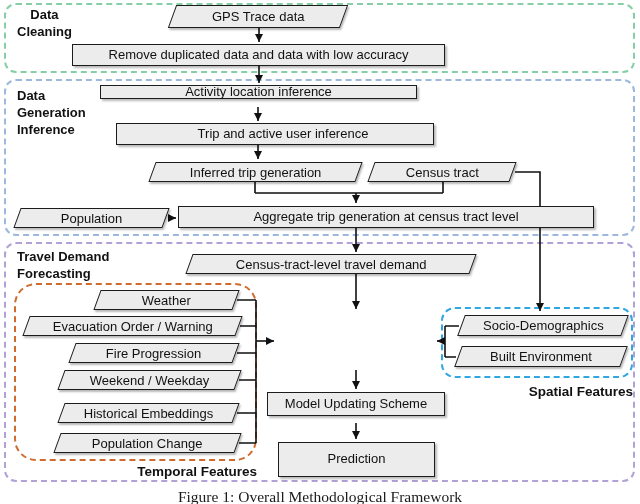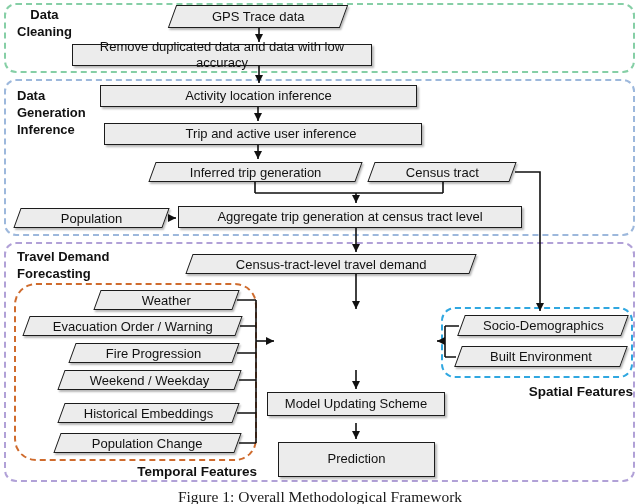--- a/index.html
+++ b/index.html
@@ -100,34 +100,34 @@
       <path d="M459,326 L445,326 M456,357 L445,357 M445,326 L445,357"></path>
       <line x1="445" y1="341" x2="437" y2="341" marker-end="url(#ah)"></line>
       <line x1="356" y1="370" x2="356" y2="389" marker-end="url(#ah)"></line>
       <line x1="356" y1="423" x2="356" y2="439" marker-end="url(#ah)"></line>
     </g>
   </svg>
 
   <div class="para" style="left:172px;top:5px;width:172px;height:23px;">
     <span>GPS Trace data</span>
   </div>
-  <div class="node" style="left:72px;top:44px;width:300px;height:22px;">Remove duplicated data and data with low accuracy</div>
+  <div class="node" style="left:72px;top:44px;width:373px;height:22px;">Remove duplicated data and data with low accuracy</div>
 
-  <div class="node" style="left:100px;top:85px;width:317px;height:22px;">Activity location inference</div>
-  <div class="node" style="left:104px;top:123px;width:318px;height:22px;padding-left:16px;">Trip and active user inference</div>
+  <div class="node" style="left:100px;top:85px;width:317px;height:14px;">Activity location inference</div>
+  <div class="node" style="left:116px;top:123px;width:318px;height:22px;padding-left:16px;">Trip and active user inference</div>
   <div class="para" style="left:152px;top:162px;width:207px;height:20px;">
     <span>Inferred trip generation</span>
   </div>
   <div class="para" style="left:371px;top:162px;width:142px;height:20px;">
     <span>Census tract</span>
   </div>
   <div class="para" style="left:17px;top:208px;width:149px;height:20px;">
     <span>Population</span>
   </div>
-  <div class="node" style="left:178px;top:206px;width:344px;height:22px;">Aggregate trip generation at census tract level</div>
+  <div class="node" style="left:178px;top:206px;width:416px;height:22px;">Aggregate trip generation at census tract level</div>
 
   <div class="para" style="left:189px;top:254px;width:284px;height:20px;">
     <span>Census-tract-level travel demand</span>
   </div>
 
   <div class="para" style="left:97px;top:290px;width:139px;height:20px;">
     <span>Weather</span>
   </div>
   <div class="para" style="left:26px;top:316px;width:213px;height:20px;">
     <span>Evacuation Order / Warning</span>

